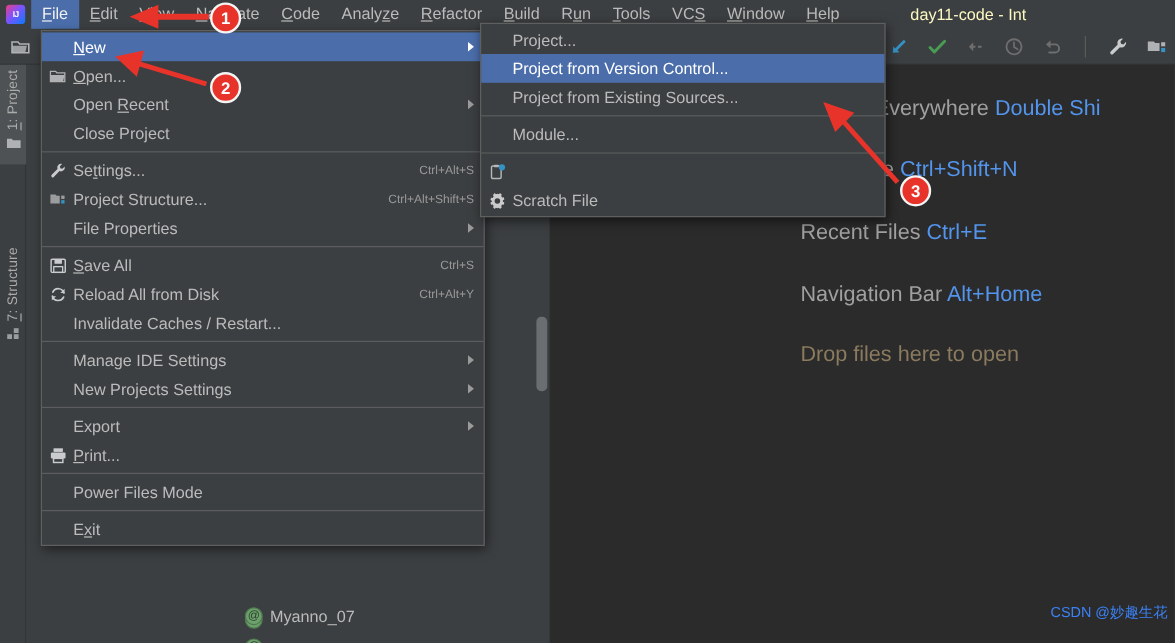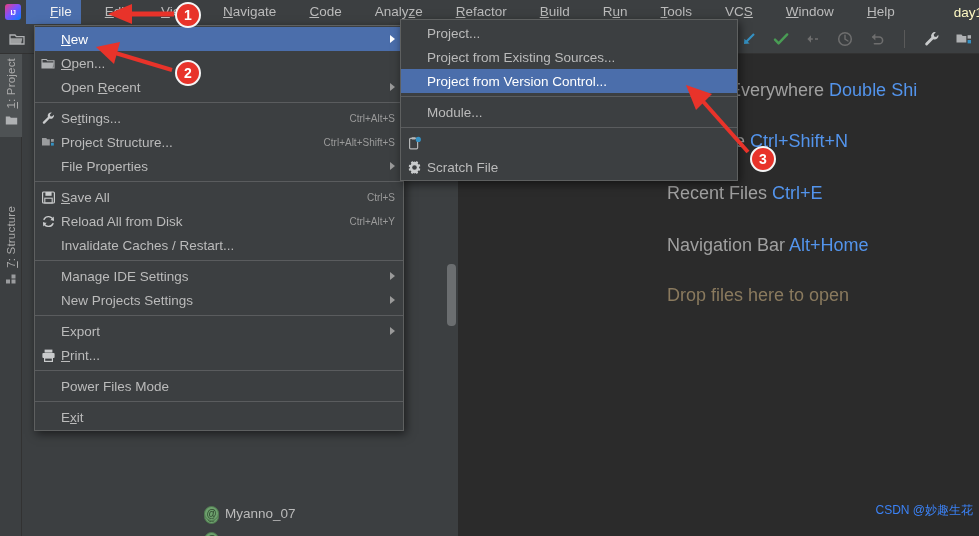--- a/index.html
+++ b/index.html
@@ -36,21 +36,21 @@
     position: relative;
   }
   .logo-box::after {
     content: "IJ";
     position: absolute; inset: 0;
     font-size: 7px; color: #fff; font-weight: bold;
     display: flex; align-items: center; justify-content: center;
     letter-spacing: -0.5px;
   }
   .menu-item {
-    padding: 3px 9px 4px 24px;
+    padding: 3px 9px 4px 9px;
     font-size: 13.5px;
     color: #BBBBBB;
     line-height: 17px;
     white-space: nowrap;
     cursor: default;
   }
   .menu-item.active {
     background: #4B6EAB;
     color: #F0F0F0;
   }
@@ -388,20 +388,24 @@
       </span>
       <span class="lbl"><u>O</u>pen...</span>
     </div>
 
     <div class="mrow">
       <span class="ico"></span>
       <span class="lbl">Open <u>R</u>ecent</span>
       <span class="arrow"></span>
     </div>
 
+    <div class="mrow">
+      <span class="ico"></span>
+      <span class="lbl">Close Project</span>
+    </div>
 
     <div class="msep"></div>
 
     <div class="mrow">
       <span class="ico">
         <svg width="15" height="15" viewBox="0 0 15 15">
             <path d="M10.8 1.6a3.3 3.3 0 00-3.9 4.3L2.1 10.7a1.2 1.2 0 101.7 1.7l4.8-4.8a3.3 3.3 0 004.3-3.9l-1.9 1.9-1.7-.4-.4-1.7z" fill="#C9CBCC"></path>
           </svg>
       </span>
       <span class="lbl">Se<u>t</u>tings...</span>
@@ -504,28 +508,28 @@
     </div>
   </div>
 
   <div class="dropdown" id="new-submenu">
 
     <div class="mrow">
       <span class="ico"></span>
       <span class="lbl">Project...</span>
     </div>
 
+    <div class="mrow sel">
+      <span class="ico"></span>
+      <span class="lbl">Project from Version Control...</span>
+    </div>
+
     <div class="mrow">
       <span class="ico"></span>
       <span class="lbl">Project from Existing Sources...</span>
-    </div>
-
-    <div class="mrow sel">
-      <span class="ico"></span>
-      <span class="lbl">Project from Version Control...</span>
     </div>
 
     <div class="msep"></div>
 
     <div class="mrow">
       <span class="ico"></span>
       <span class="lbl">Module...</span>
     </div>
 
 

